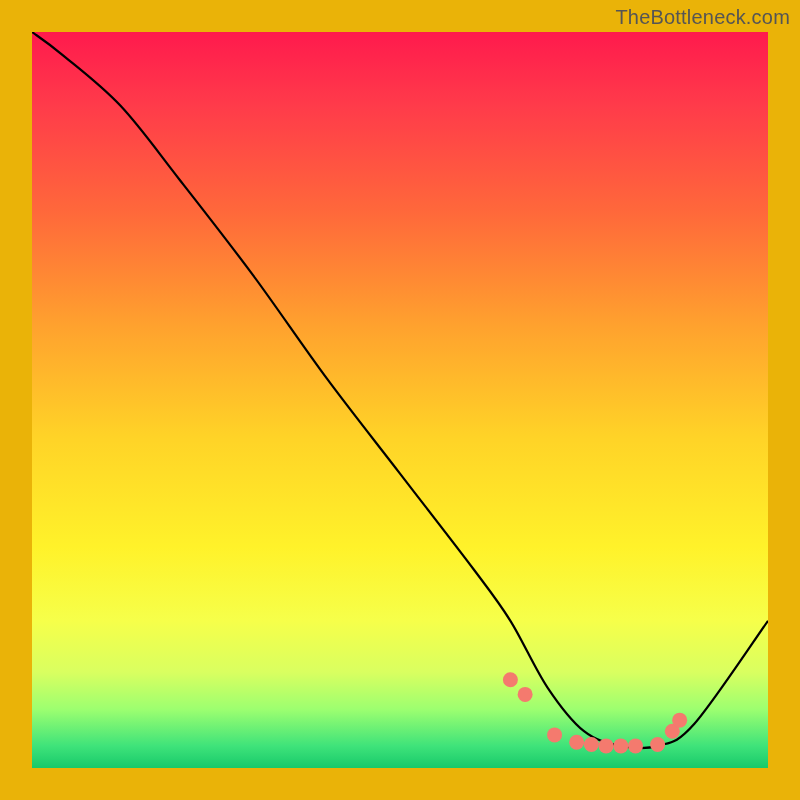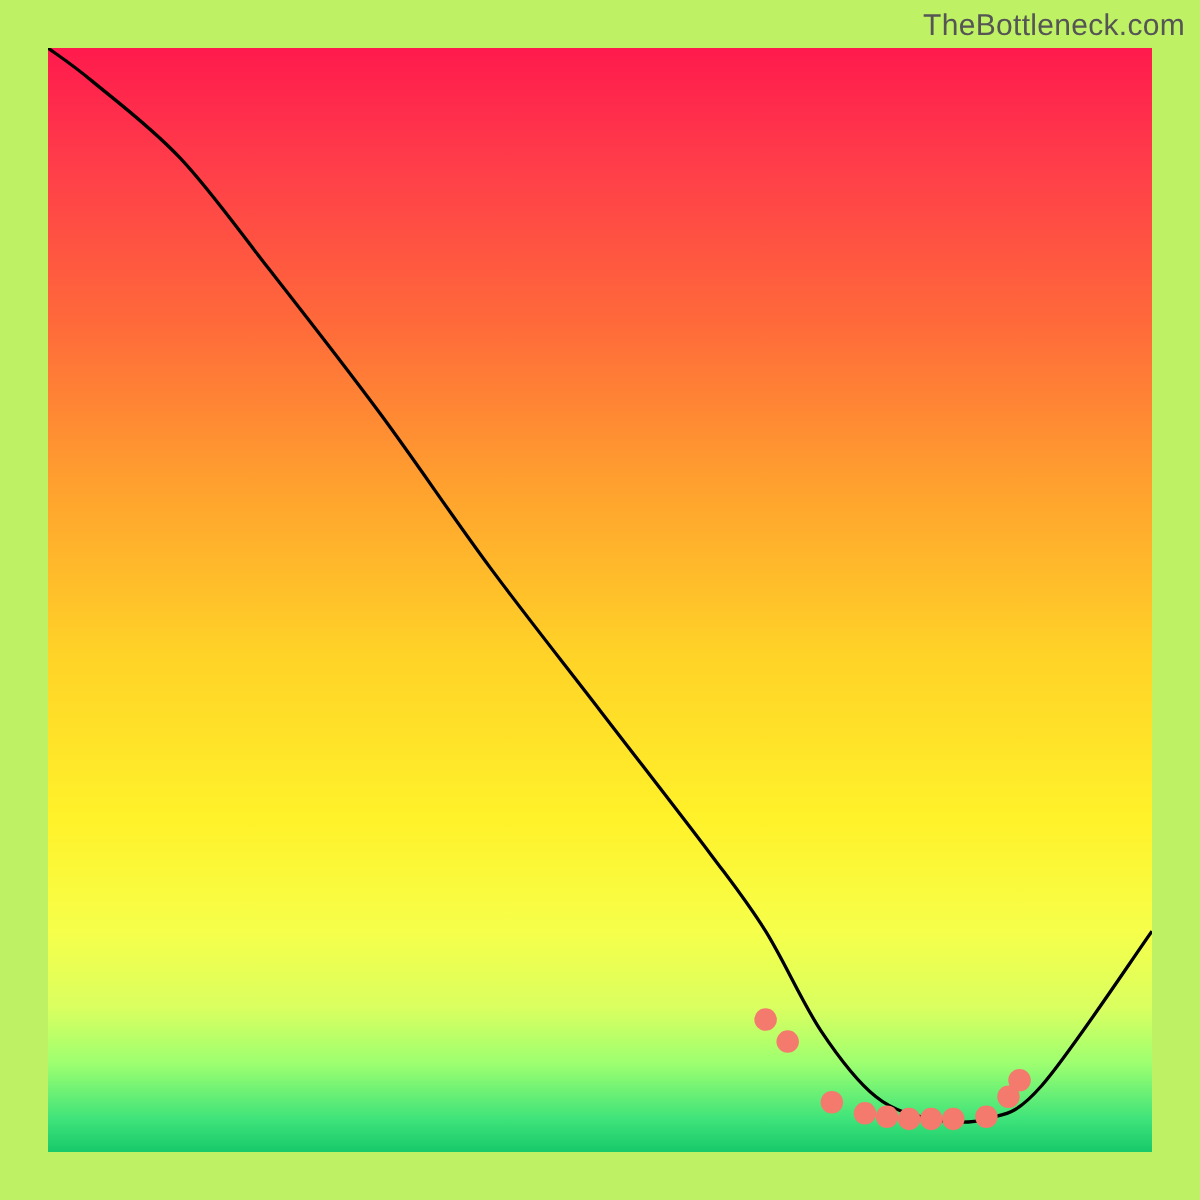--- a/index.html
+++ b/index.html
@@ -10,21 +10,21 @@
     background: #000;
     overflow: hidden;
     font-family: Arial, Helvetica, sans-serif;
   }
   .frame {
     position: absolute;
     top: 0;
     left: 0;
     width: 800px;
     height: 800px;
-    background: #bef264;
+    background: #eab308;
   }
   .plot {
     position: absolute;
     top: 32px;
     left: 32px;
     width: 736px;
     height: 736px;
     background: linear-gradient(to bottom,
       #ff1a4d 0%,
       #ff3b4a 10%,

